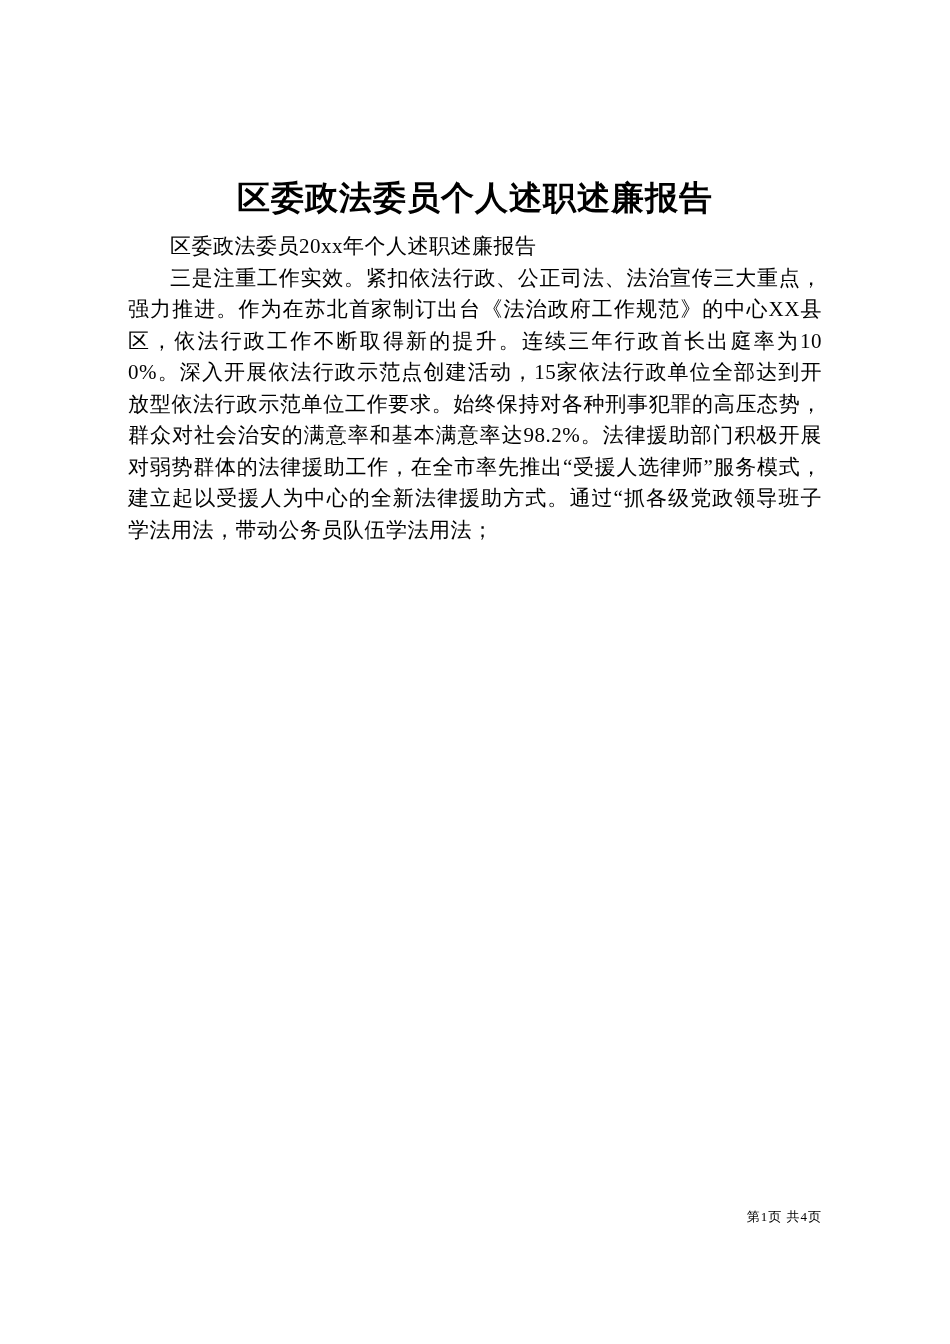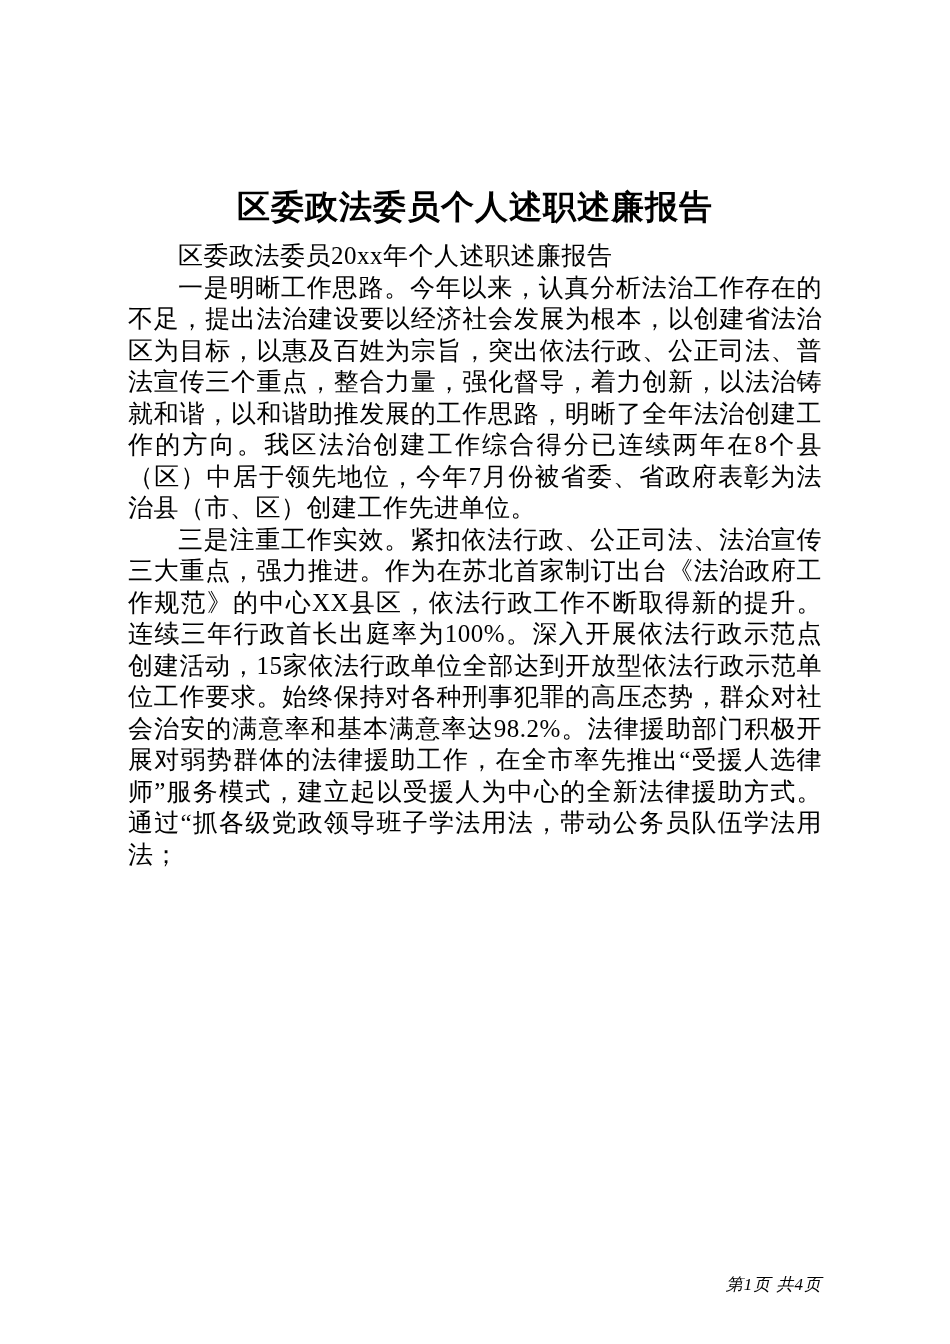--- a/index.html
+++ b/index.html
@@ -4,68 +4,66 @@
 <style>
   html, body {
     margin: 0;
     padding: 0;
     background: #ffffff;
   }
   .page {
     position: relative;
     width: 950px;
     height: 1306px;
-    margin: 9px auto;
+    margin: 0 auto;
     background: #ffffff;
     box-sizing: border-box;
     padding: 178px 128px 0 128px;
     font-family: "Liberation Serif", "DejaVu Serif", serif;
     color: #000000;
     overflow: hidden;
   }
   .doc-title {
     margin: 0 0 12px 0;
     font-size: 33px;
     font-weight: bold;
     text-align: center;
     letter-spacing: 1px;
     line-height: 1.25;
   }
   .para {
     margin: 0;
-    font-size: 25px;
+    font-size: 21px;
     line-height: 31.5px;
     text-indent: 2em;
     text-align: justify;
     text-justify: inter-ideograph;
     letter-spacing: 0.5px;
     word-break: break-all;
   }
   .page-footer {
     position: absolute;
     left: 128px;
     right: 128px;
-    top: 1264px;
+    top: 1208px;
     text-align: right;
-    font-size: 17px;
+    font-size: 13px;
     letter-spacing: 1px;
-    font-style: italic;
   }
 </style>
 </head>
 <body>
 
 <div class="page">
   <h1 class="doc-title">区委政法委员个人述职述廉报告</h1>
 
   <p class="para">区委政法委员20xx年个人述职述廉报告</p>
 
 
 
-  <p class="para">一是明晰工作思路。今年以来，认真分析法治工作存在的不足，提出法治建设要以经济社会发展为根本，以创建省法治区为目标，以惠及百姓为宗旨，突出依法行政、公正司法、普法宣传三个重点，整合力量，强化督导，着力创新，以法治铸就和谐，以和谐助推发展的工作思路，明晰了全年法治创建工作的方向。我区法治创建工作综合得分已连续两年在8个县（区）中居于领先地位，今年7月份被省委、省政府表彰为法治县（市、区）创建工作先进单位。</p>
 
 
   <p class="para">三是注重工作实效。紧扣依法行政、公正司法、法治宣传三大重点，强力推进。作为在苏北首家制订出台《法治政府工作规范》的中心XX县区，依法行政工作不断取得新的提升。连续三年行政首长出庭率为100%。深入开展依法行政示范点创建活动，15家依法行政单位全部达到开放型依法行政示范单位工作要求。始终保持对各种刑事犯罪的高压态势，群众对社会治安的满意率和基本满意率达98.2%。法律援助部门积极开展对弱势群体的法律援助工作，在全市率先推出“受援人选律师”服务模式，建立起以受援人为中心的全新法律援助方式。通过“抓各级党政领导班子学法用法，带动公务员队伍学法用法；</p>
 
   <div class="page-footer">
     <span>第1页  共4页</span>
   </div>
 </div>
 
 </body></html>

